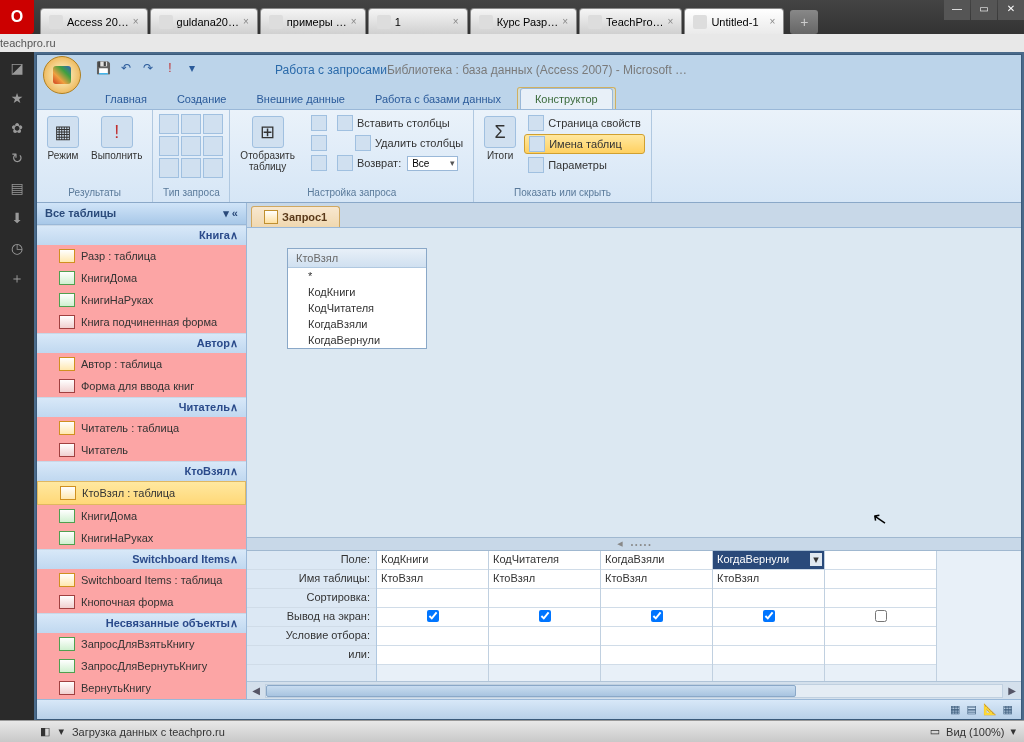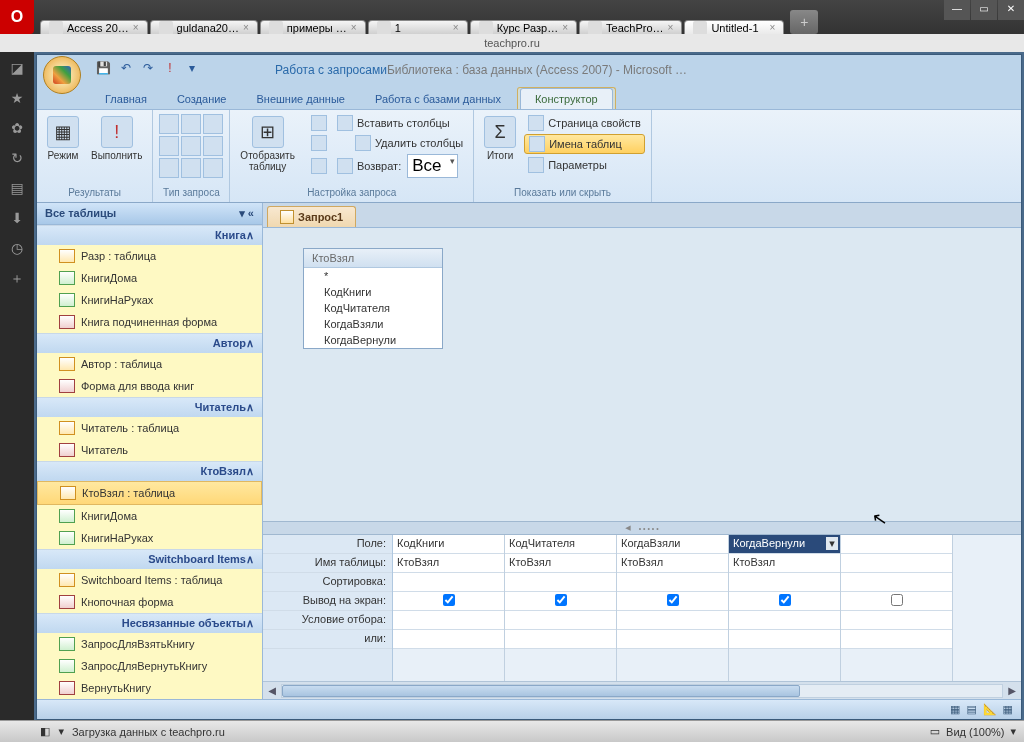--- a/index.html
+++ b/index.html
@@ -1,28 +1,28 @@
 <!DOCTYPE html>
 <html><head>
 <meta charset="utf-8">
 <style>
   * { box-sizing: border-box; margin: 0; padding: 0; font-family: Tahoma, "Segoe UI", sans-serif; }
   body { width: 1024px; height: 742px; background: #c4d4e4; overflow: hidden; position: relative; }
 
   
   .browser-top { height: 34px; background: linear-gradient(#444,#333); display: flex; align-items: flex-end; }
   .opera-btn { width: 34px; height: 34px; background: #cc0000; display:flex; align-items:center; justify-content:center; color:white; font-weight:bold; border-radius: 0 0 4px 0; font-size:16px;}
-  .btab { height: 14px; background: linear-gradient(#f5f5f5,#d0d0d0); border: 1px solid #888; border-bottom:none; border-radius: 4px 4px 0 0; margin-right: 2px; padding: 0 8px; display:flex; align-items:center; font-size:11px; min-width: 100px; max-width: 110px; overflow:hidden; white-space:nowrap; gap:4px;}
+  .btab { height: 26px; background: linear-gradient(#f5f5f5,#d0d0d0); border: 1px solid #888; border-bottom:none; border-radius: 4px 4px 0 0; margin-right: 2px; padding: 0 8px; display:flex; align-items:center; font-size:11px; min-width: 100px; max-width: 110px; overflow:hidden; white-space:nowrap; gap:4px;}
   .btab.active { background: linear-gradient(#fff,#eaeaea); }
   .btab .x { margin-left:auto; color:#888; font-size:10px;}
   .btab .fav { width:14px; height:14px; background:#ddd; border-radius:2px; flex:none;}
   .new-tab { width: 28px; height:24px; background: linear-gradient(#888,#666); border-radius:3px; margin-left:4px; color:#ccc; display:flex; align-items:center; justify-content:center; font-size:14px;}
   .win-btns { margin-left:auto; display:flex; height:20px; align-self:flex-start;}
   .win-btns div { width: 26px; background:#555; margin-left:1px; color:#fff; font-size:10px; text-align:center; line-height:18px;}
-  .url-bar { height: 24px; background: #e8e8e8; text-align:center; font-size:11px; color:#555; line-height:18px; border-bottom:1px solid #aaa;}
+  .url-bar { height: 24px; background: #e8e8e8; font-size:11px; color:#555; line-height:18px; border-bottom:1px solid #aaa;}
 
   
   .opera-side { position:absolute; left:0; top:52px; bottom:22px; width:34px; background:#2a2a2a; display:flex; flex-direction:column; align-items:center; gap:12px; padding-top:8px;}
   .opera-side div { width:18px; height:18px; color:#999; font-size:14px; text-align:center;}
 
   
   .content { position:absolute; left:34px; top:52px; right:0; bottom:22px; background:#4a6a8a; padding:2px 2px 0 2px;}
   .access-window { width:100%; height:100%; background:#bcd4ea; border:1px solid #3a5a7a; display:flex; flex-direction:column;}
 
   
@@ -47,45 +47,45 @@
   .rgroup-label { font-size:10px; color:#5a7a9a; text-align:center; margin-top:auto; padding:2px 0;}
   .rgroup-body { flex:1; display:flex; align-items:flex-start; gap:4px; padding-top:2px;}
   .big-btn { display:flex; flex-direction:column; align-items:center; gap:2px; padding:2px 4px; font-size:10px; color:#333; text-align:center;}
   .big-btn .ico { width:32px; height:32px; background:#d0e0f0; border:1px solid #a0c0e0; border-radius:3px; display:flex;align-items:center;justify-content:center;font-size:18px;}
   .small-col { display:flex; flex-direction:column; gap:2px;}
   .small-btn { display:flex; align-items:center; gap:4px; padding:1px 4px; font-size:11px; color:#333;}
   .small-btn .ico { width:16px; height:16px; background:#d0e0f0; border:1px solid #a0c0e0; font-size:10px; text-align:center;}
   .small-btn.highlight { background: linear-gradient(#ffe8a0,#ffd060); border:1px solid #d0a030; border-radius:3px;}
   .smgrid { display:grid; grid-template-columns: repeat(3, 20px); grid-auto-rows:20px; gap:2px;}
   .smgrid div { background:#d0e0f0; border:1px solid #a0c0e0;}
-  .combo { display:inline-block; border:1px solid #9ab8d8; background:#fff; font-size:17px; padding:1px 16px 1px 4px; position:relative;}
+  .combo { display:inline-block; border:1px solid #9ab8d8; background:#fff; font-size:10px; padding:1px 28px 1px 4px; position:relative;}
   .combo::after { content:"▾"; position:absolute; right:3px; top:1px; font-size:9px; color:#555;}
 
   
   .work { flex:1; display:flex; min-height:0;}
-  .nav-pane { width:226px; background:#fef9c3; border-right:1px solid #9ab8d8; display:flex; flex-direction:column; font-size:11px; overflow:hidden;}
+  .nav-pane { width:210px; background:#fca5a5; border-right:1px solid #9ab8d8; display:flex; flex-direction:column; font-size:11px; overflow:hidden;}
   .nav-header { background: linear-gradient(#d0e4f8,#a8c8e8); padding:4px 8px; display:flex; justify-content:space-between; color:#2a4a7a; font-weight:bold; border-bottom:1px solid #9ab8d8;}
   .nav-group-h { background: linear-gradient(#d8e8f8,#c0d8f0); padding:3px 8px; color:#2a4a8a; font-weight:bold; display:flex; justify-content:flex-end; border-top:1px solid #c8d8e8;}
   .nav-item { padding:4px 8px 4px 22px; display:flex; align-items:center; gap:6px; color:#333;}
   .nav-item.sel { background: linear-gradient(#ffe8a0,#ffd878); border:1px solid #e0b860;}
   .nav-item .oi { width:16px; height:14px; border:1px solid #d09020; background:linear-gradient(#fff,#ffe8b0); font-size:9px;}
   .nav-item .oi.q { border-color:#50a050; background:linear-gradient(#fff,#d0f0d0);}
   .nav-item .oi.f { border-color:#a04040; background:linear-gradient(#fff,#f0d0d0);}
 
   
   .design { flex:1; display:flex; flex-direction:column; background:#d4e2ee;}
   .obj-tab { height:24px; background:#c8d8e8; display:flex; align-items:flex-end; padding-left:4px;}
   .obj-tab .t { background: linear-gradient(#f8e8d0,#f0d8b0); border:1px solid #d0a860; border-bottom:none; border-radius:3px 3px 0 0; padding:3px 12px; font-size:11px; font-weight:bold; color:#5a3a1a; display:flex; gap:4px; align-items:center;}
   .upper { flex:1; background:#dce8f2; position:relative; border-top:1px solid #9ab8d8;}
   .table-box { position:absolute; left:40px; top:20px; width:140px; background:#fff; border:1px solid #8aa8c8; font-size:11px;}
   .table-box .hdr { background: linear-gradient(#e8f0f8,#d0e0f0); padding:3px 8px; color:#6a6a6a; border-bottom:1px solid #b0c8e0;}
   .table-box .fld { padding:2px 8px 2px 20px; color:#333;}
   .splitter-row { height: 14px; background:#c8d8e8; border-top:1px solid #a0b8d0; border-bottom:1px solid #a0b8d0; display:flex;align-items:center; justify-content:center; font-size:7px; color:#888; gap:2px;}
   .splitter-row::before { content:"◀"; margin-right:6px;}
-  .qgrid-wrap { height:146px; background:#e8f0f8; overflow:hidden; display:flex;}
+  .qgrid-wrap { height:130px; background:#e8f0f8; overflow:hidden; display:flex;}
   .qgrid-labels { width:130px; background:#dce8f4; border-right:1px solid #b0c8e0; font-size:11px;}
   .qgrid-labels div { height:19px; padding:2px 6px; text-align:right; border-bottom:1px solid #d0dce8; color:#333;}
   .qgrid-cols { flex:1; display:flex;}
   .qcol { width:112px; border-right:1px solid #c0d0e0; font-size:11px;}
   .qcol div { height:19px; padding:2px 4px; border-bottom:1px solid #d0dce8; background:#fff; color:#333; white-space:nowrap; overflow:hidden;}
   .qcol div.chk { text-align:center;}
   .qcol .sel-field { background:#2a4a7a; color:#fff; position:relative; padding-right:14px;}
   .qcol .sel-field::after { content:"▾"; position:absolute; right:2px; background:#e0e8f0; color:#333; width:12px; text-align:center;}
   input[type=checkbox]{ width:12px; height:12px;}
 

